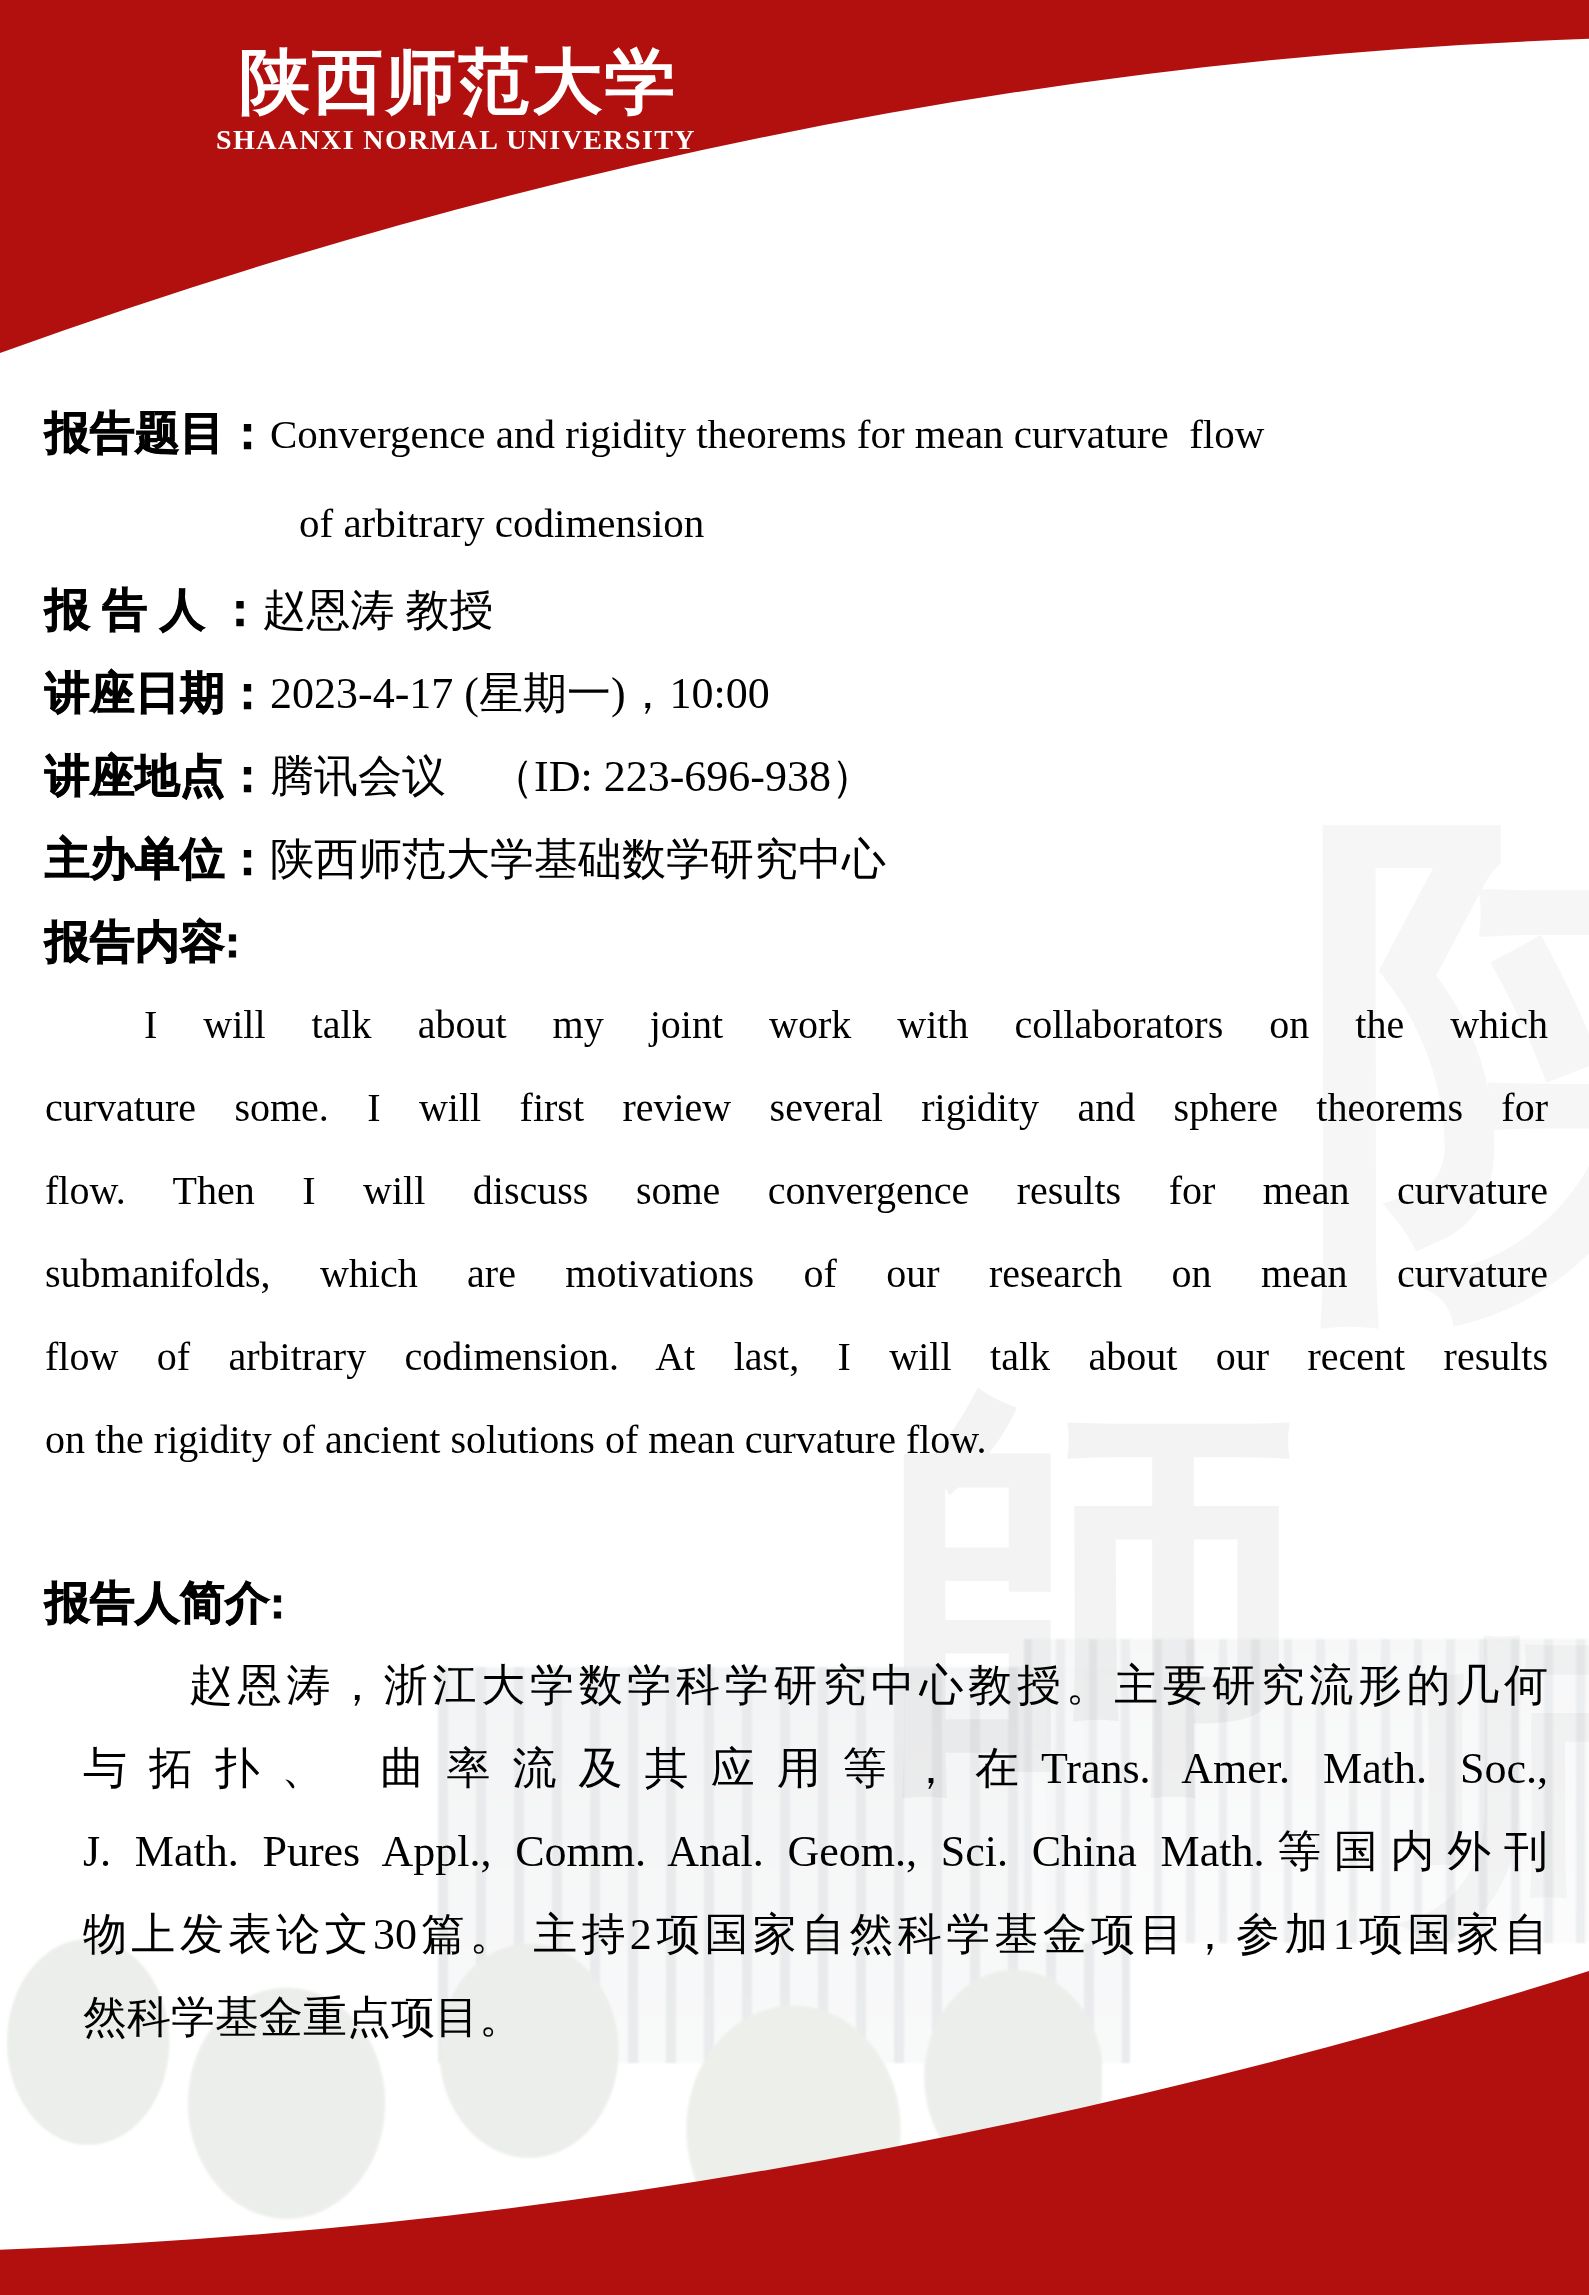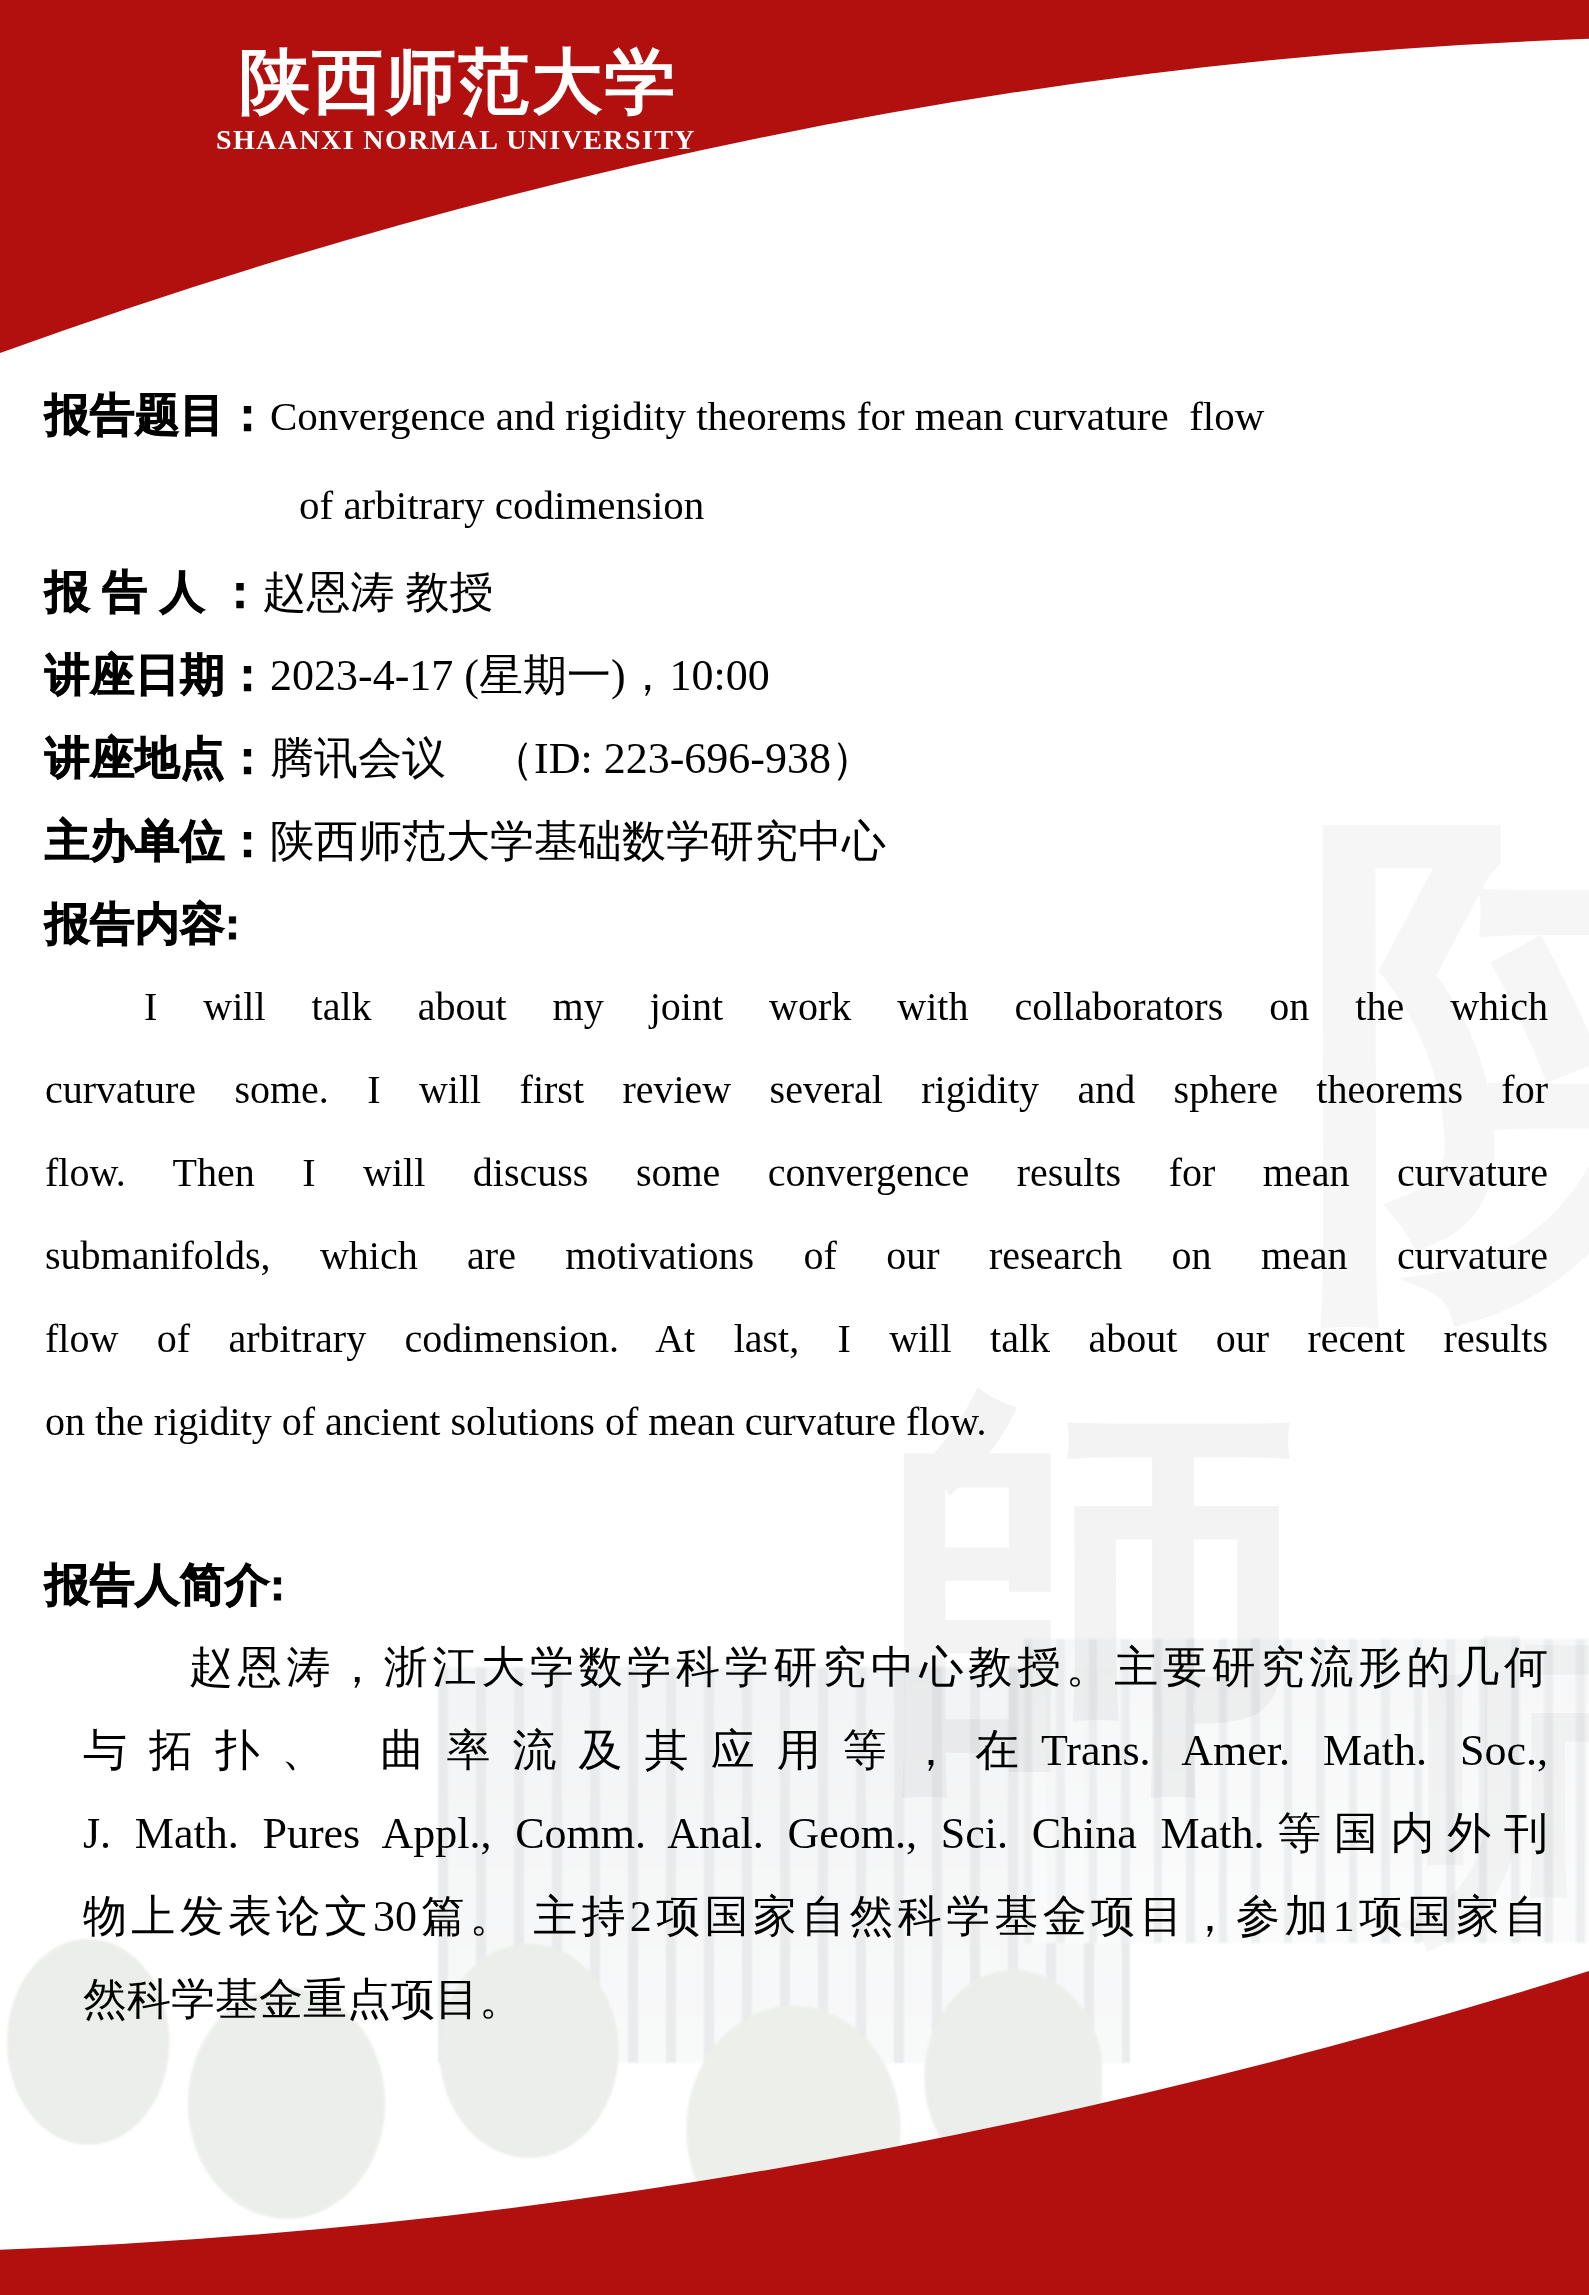--- a/index.html
+++ b/index.html
@@ -42,21 +42,21 @@
       repeating-linear-gradient(90deg, rgba(90,100,112,.8) 0 8.5px, rgba(255,255,255,0) 8.5px 32.5px),
       linear-gradient(rgba(185,190,196,.9), rgba(220,224,228,.9)); }
   .c-trees { left:0; top:219px; width:1102px; height:438px;
     background:
       radial-gradient(134px 170px at 8% 42%,  #6f7f62 0 60%, transparent 61%),
       radial-gradient(163px 191px at 26% 56%, #76856a 0 60%, transparent 61%),
       radial-gradient(148px 177px at 48% 44%, #6f7f62 0 60%, transparent 61%),
       radial-gradient(177px 205px at 72% 62%, #7b8a6e 0 60%, transparent 61%),
       radial-gradient(148px 177px at 92% 50%, #76856a 0 60%, transparent 61%); }
   
-  .content { position:absolute; left:45px; top:370px; width:1503px; z-index:3; }
+  .content { position:absolute; left:45px; top:388px; width:1503px; z-index:3; }
   .row { display:flex; align-items:baseline; height:83px; line-height:83px; white-space:pre; }
   .row.tall { height:90px; line-height:90px; }
   .row.cont { padding-left:254px; }
   .lbl {
     font-family:"Liberation Sans","DejaVu Sans",sans-serif;
     font-weight:700; font-size:45px; -webkit-text-stroke:0.9px #000;
   }
   .val { font-size:44px; }
   .val.en { font-size:41px; }
   .ln { height:83px; line-height:83px; font-size:40px;

